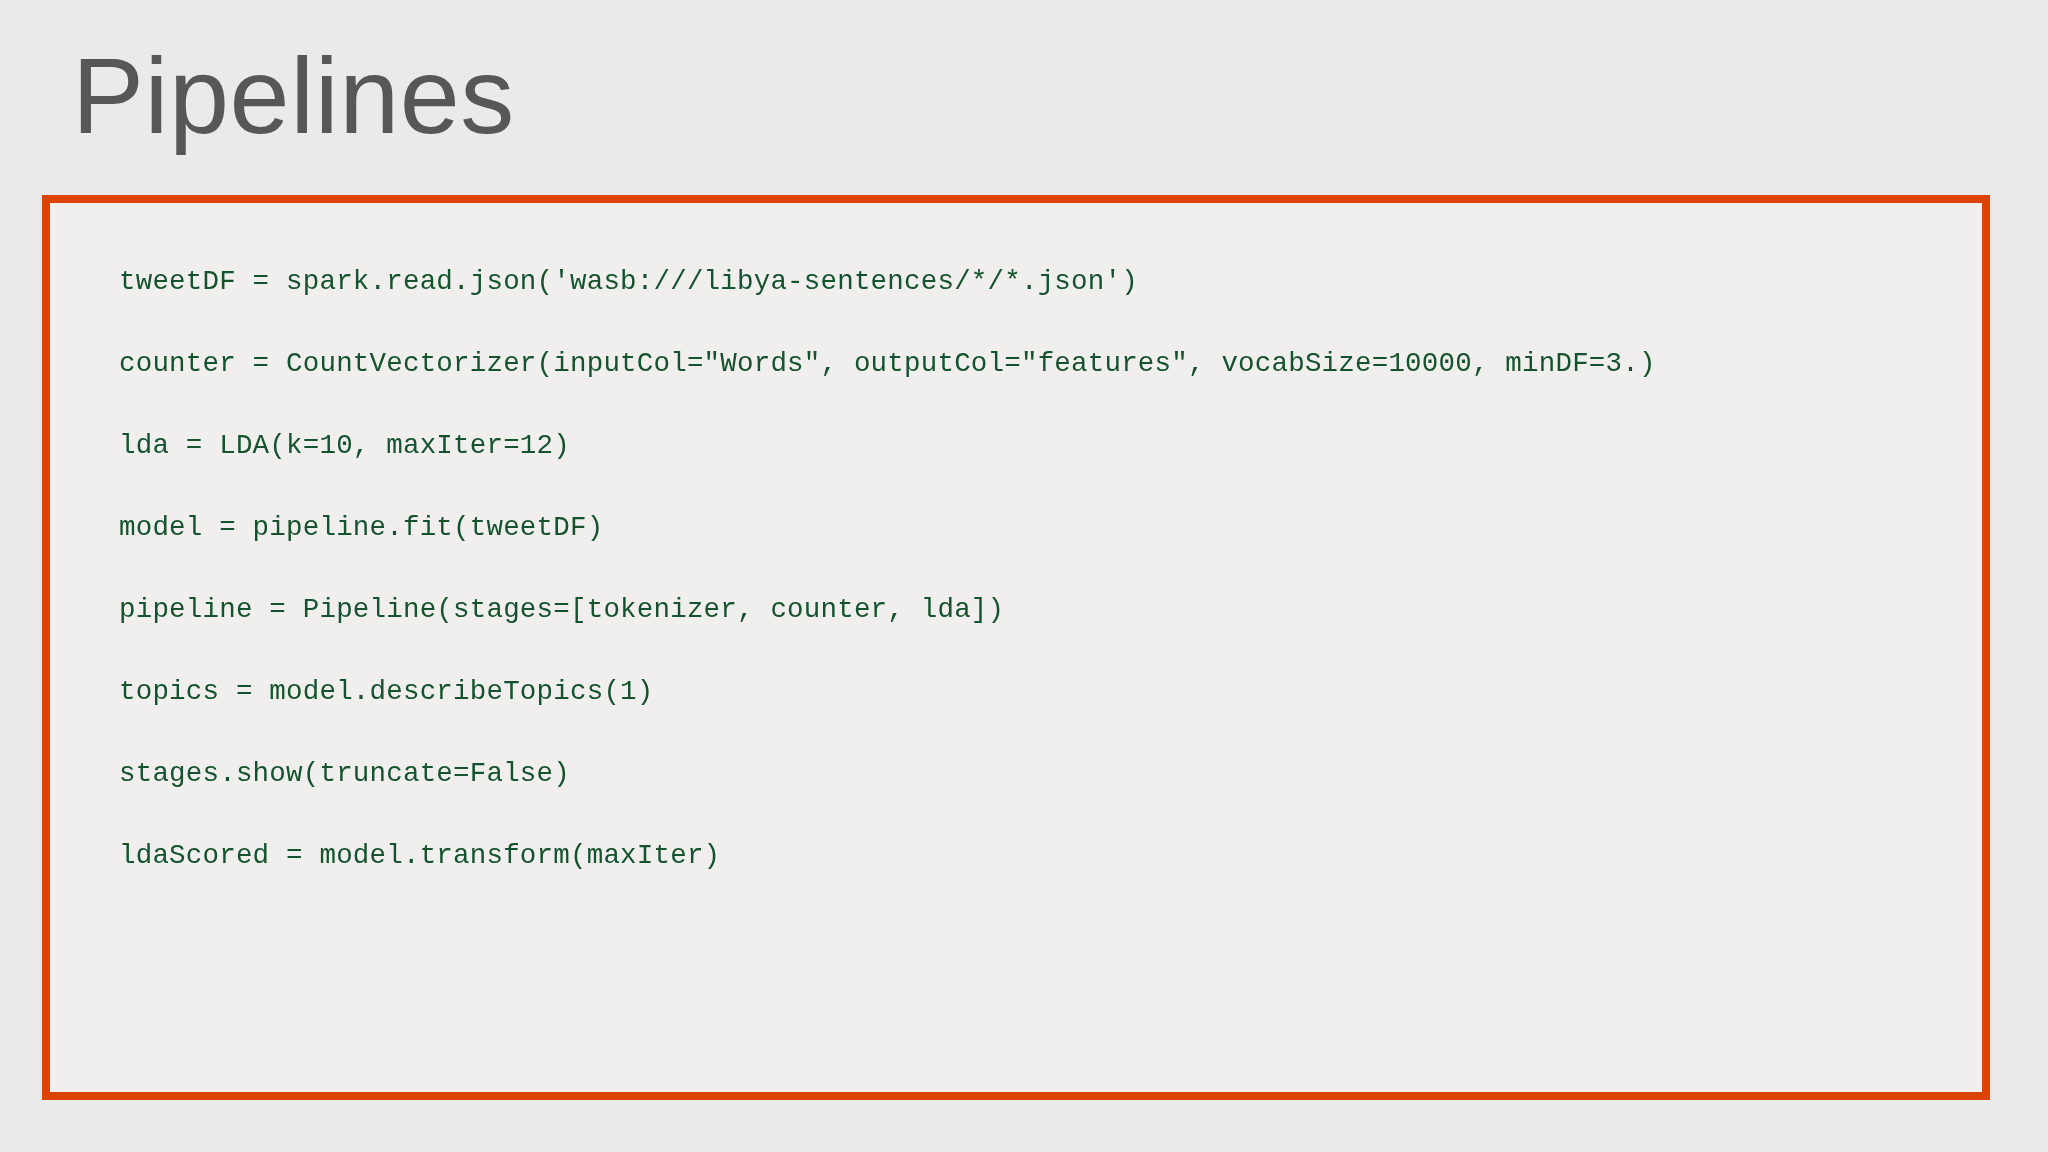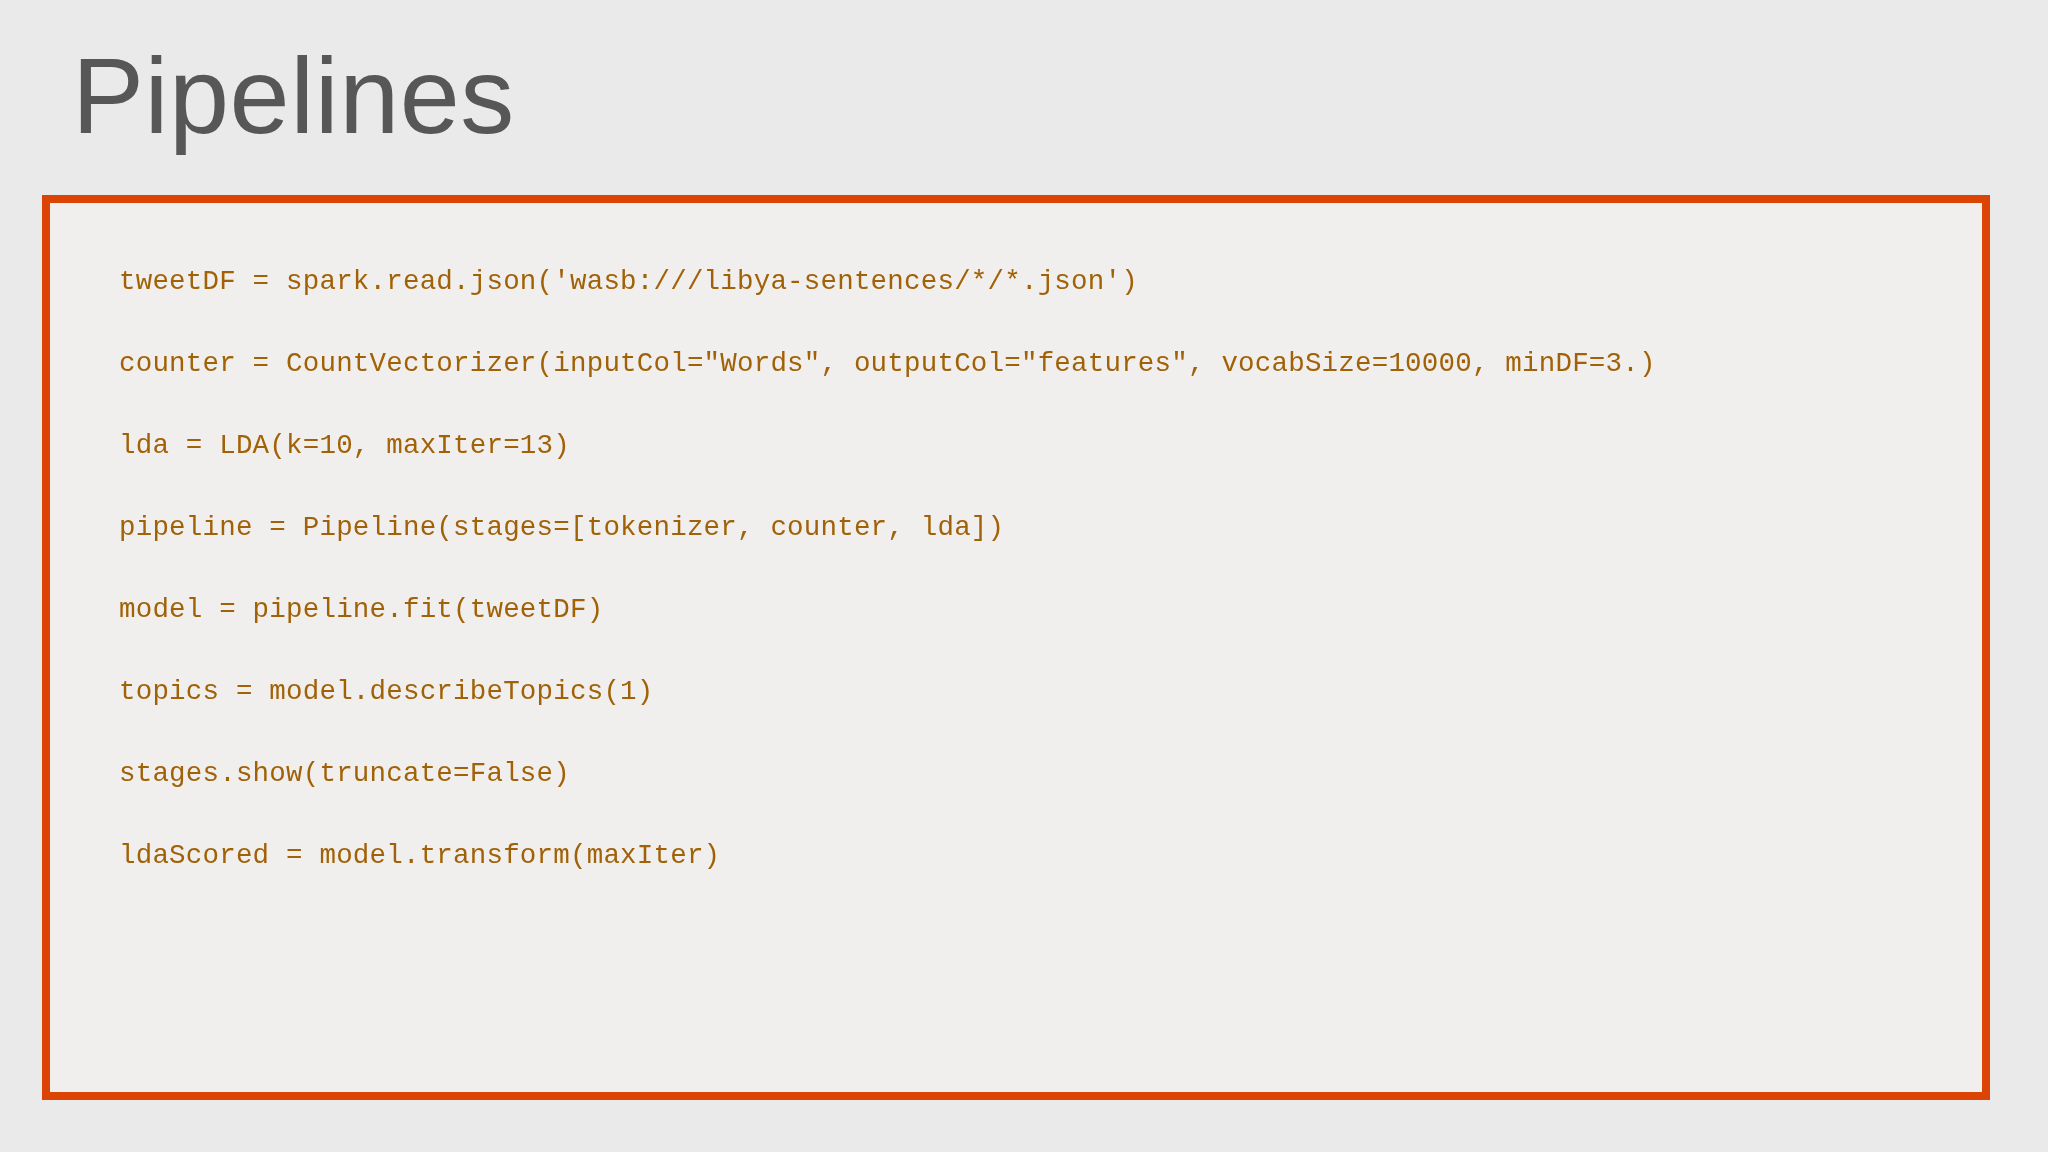--- a/index.html
+++ b/index.html
@@ -40,43 +40,43 @@
     border: 8px solid #dc4405;
     background: #f1efee;
   }
   #code-block {
     position: absolute;
     left: 69px;
     top: 38px;
     right: 16px;
     font-family: "Liberation Mono", "DejaVu Sans Mono", monospace;
     font-size: 27.5px;
-    color: #a16207;
+    color: #14532d;
     letter-spacing: 0.2px;
   }
   .code-line {
     height: 82px;
     line-height: 82px;
     white-space: pre;
     overflow: visible;
   }
 </style>
 </head>
 <body>
 
 <div id="slide">
 
   <div id="slide-title">Pipelines</div>
 
   <div id="code-panel">
     <div id="code-block">
       <div class="code-line">tweetDF = spark.read.json('wasb:///libya-sentences/*/*.json')</div>
       <div class="code-line">counter = CountVectorizer(inputCol="Words", outputCol="features", vocabSize=10000, minDF=3.)</div>
-      <div class="code-line">lda = LDA(k=10, maxIter=13)</div>
+      <div class="code-line">lda = LDA(k=10, maxIter=12)</div>
+      <div class="code-line">model = pipeline.fit(tweetDF)</div>
       <div class="code-line">pipeline = Pipeline(stages=[tokenizer, counter, lda])</div>
-      <div class="code-line">model = pipeline.fit(tweetDF)</div>
       <div class="code-line">topics = model.describeTopics(1)</div>
       <div class="code-line">stages.show(truncate=False)</div>
       <div class="code-line">ldaScored = model.transform(maxIter)</div>
     </div>
   </div>
 
 </div>
 
 </body></html>

